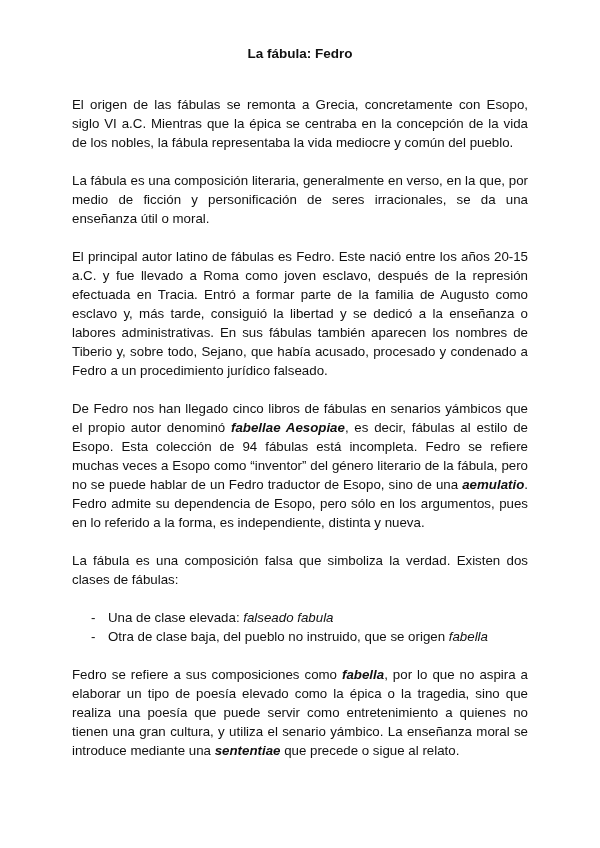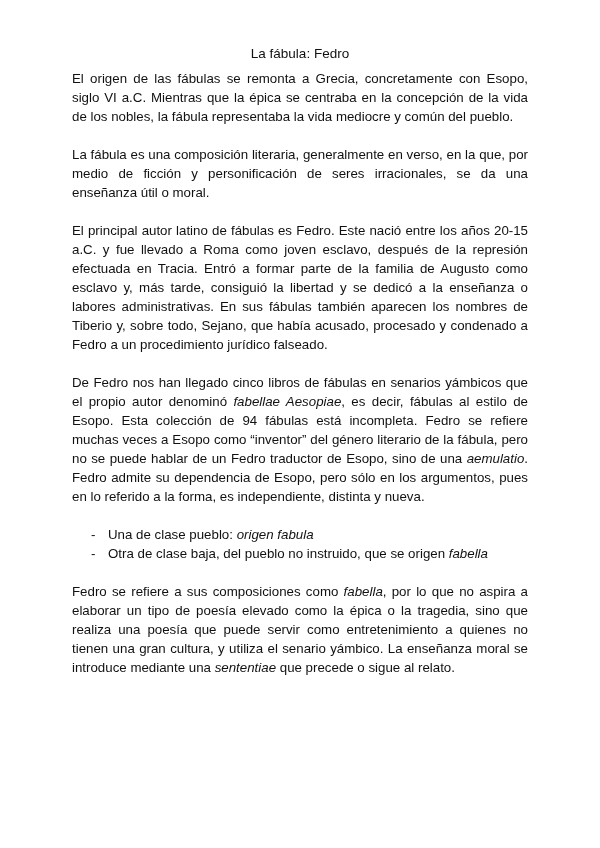--- a/index.html
+++ b/index.html
@@ -3,25 +3,25 @@
 <meta charset="utf-8">
 <style>
   html, body { margin: 0; padding: 0; background: #ffffff; }
   body { width: 600px; height: 848px; position: relative; overflow: hidden; }
   .page {
     position: absolute; left: 72px; top: 44px; width: 456px;
     font-family: "Liberation Sans", sans-serif;
     font-size: 13.3px; line-height: 19px; color: #111111;
   }
   .title {
-    text-align: center; font-weight: normal; font-size: 13.5px;
-    margin: 0 0 6px 0; height: 19px;
+    text-align: center; font-weight: bold; font-size: 13.5px;
+    margin: 0 0 32px 0; height: 19px;
   }
   .para { margin: 0 0 19px 0; text-align: justify; }
-  .para i { font-style: italic; }
+  .para i { font-style: italic; font-weight: bold; }
   ul.dash { list-style: none; margin: 0 0 19px 0; padding: 0; }
   ul.dash li { position: relative; padding-left: 36px; }
   ul.dash li .dash-mark { position: absolute; left: 19px; top: 0; }
 </style>
 </head>
 <body>
 
 <div class="page">
   <div class="title">La fábula: Fedro</div>
 
@@ -32,20 +32,23 @@
   <p class="para">
     <span>La fábula es una composición literaria, generalmente en verso, en la que, por medio de ficción y personificación de seres irracionales, se da una enseñanza útil o moral.</span>
   </p>
 
   <p class="para">
     <span>El principal autor latino de fábulas es Fedro. Este nació entre los años 20-15 a.C. y fue llevado a Roma como joven esclavo, después de la represión efectuada en Tracia. Entró a formar parte de la familia de Augusto como esclavo y, más tarde, consiguió la libertad y se dedicó a la enseñanza o labores administrativas. En sus fábulas también aparecen los nombres de Tiberio y, sobre todo, Sejano, que había acusado, procesado y condenado a Fedro a un procedimiento jurídico falseado.</span>
   </p>
 
   <p class="para"><span>De Fedro nos han llegado cinco libros de fábulas en senarios yámbicos que el propio autor denominó </span><i>fabellae Aesopiae</i><span>, es decir, fábulas al estilo de Esopo. Esta colección de 94 fábulas está incompleta. Fedro se refiere muchas veces a Esopo como “inventor” del género literario de la fábula, pero no se puede hablar de un Fedro traductor de Esopo, sino de una </span><i>aemulatio</i><span>. Fedro admite su dependencia de Esopo, pero sólo en los argumentos, pues en lo referido a la forma, es independiente, distinta y nueva.</span></p>
 
+  <p class="para">
+    <span>La fábula es una composición falsa que simboliza la verdad. Existen dos clases de fábulas:</span>
+  </p>
 
   <ul class="dash">
-    <li><span class="dash-mark">-</span><span>Una de clase pueblo: </span><i>origen fabula</i></li>
+    <li><span class="dash-mark">-</span><span>Una de clase elevada: </span><i>falseado fabula</i></li>
     <li><span class="dash-mark">-</span><span>Otra de clase baja, del pueblo no instruido, que se origen </span><i>fabella</i></li>
   </ul>
 
   <p class="para"><span>Fedro se refiere a sus composiciones como </span><i>fabella</i><span>, por lo que no aspira a elaborar un tipo de poesía elevado como la épica o la tragedia, sino que realiza una poesía que puede servir como entretenimiento a quienes no tienen una gran cultura, y utiliza el senario yámbico. La enseñanza moral se introduce mediante una </span><i>sententiae</i><span> que precede o sigue al relato.</span></p>
 </div>
 
 </body></html>

